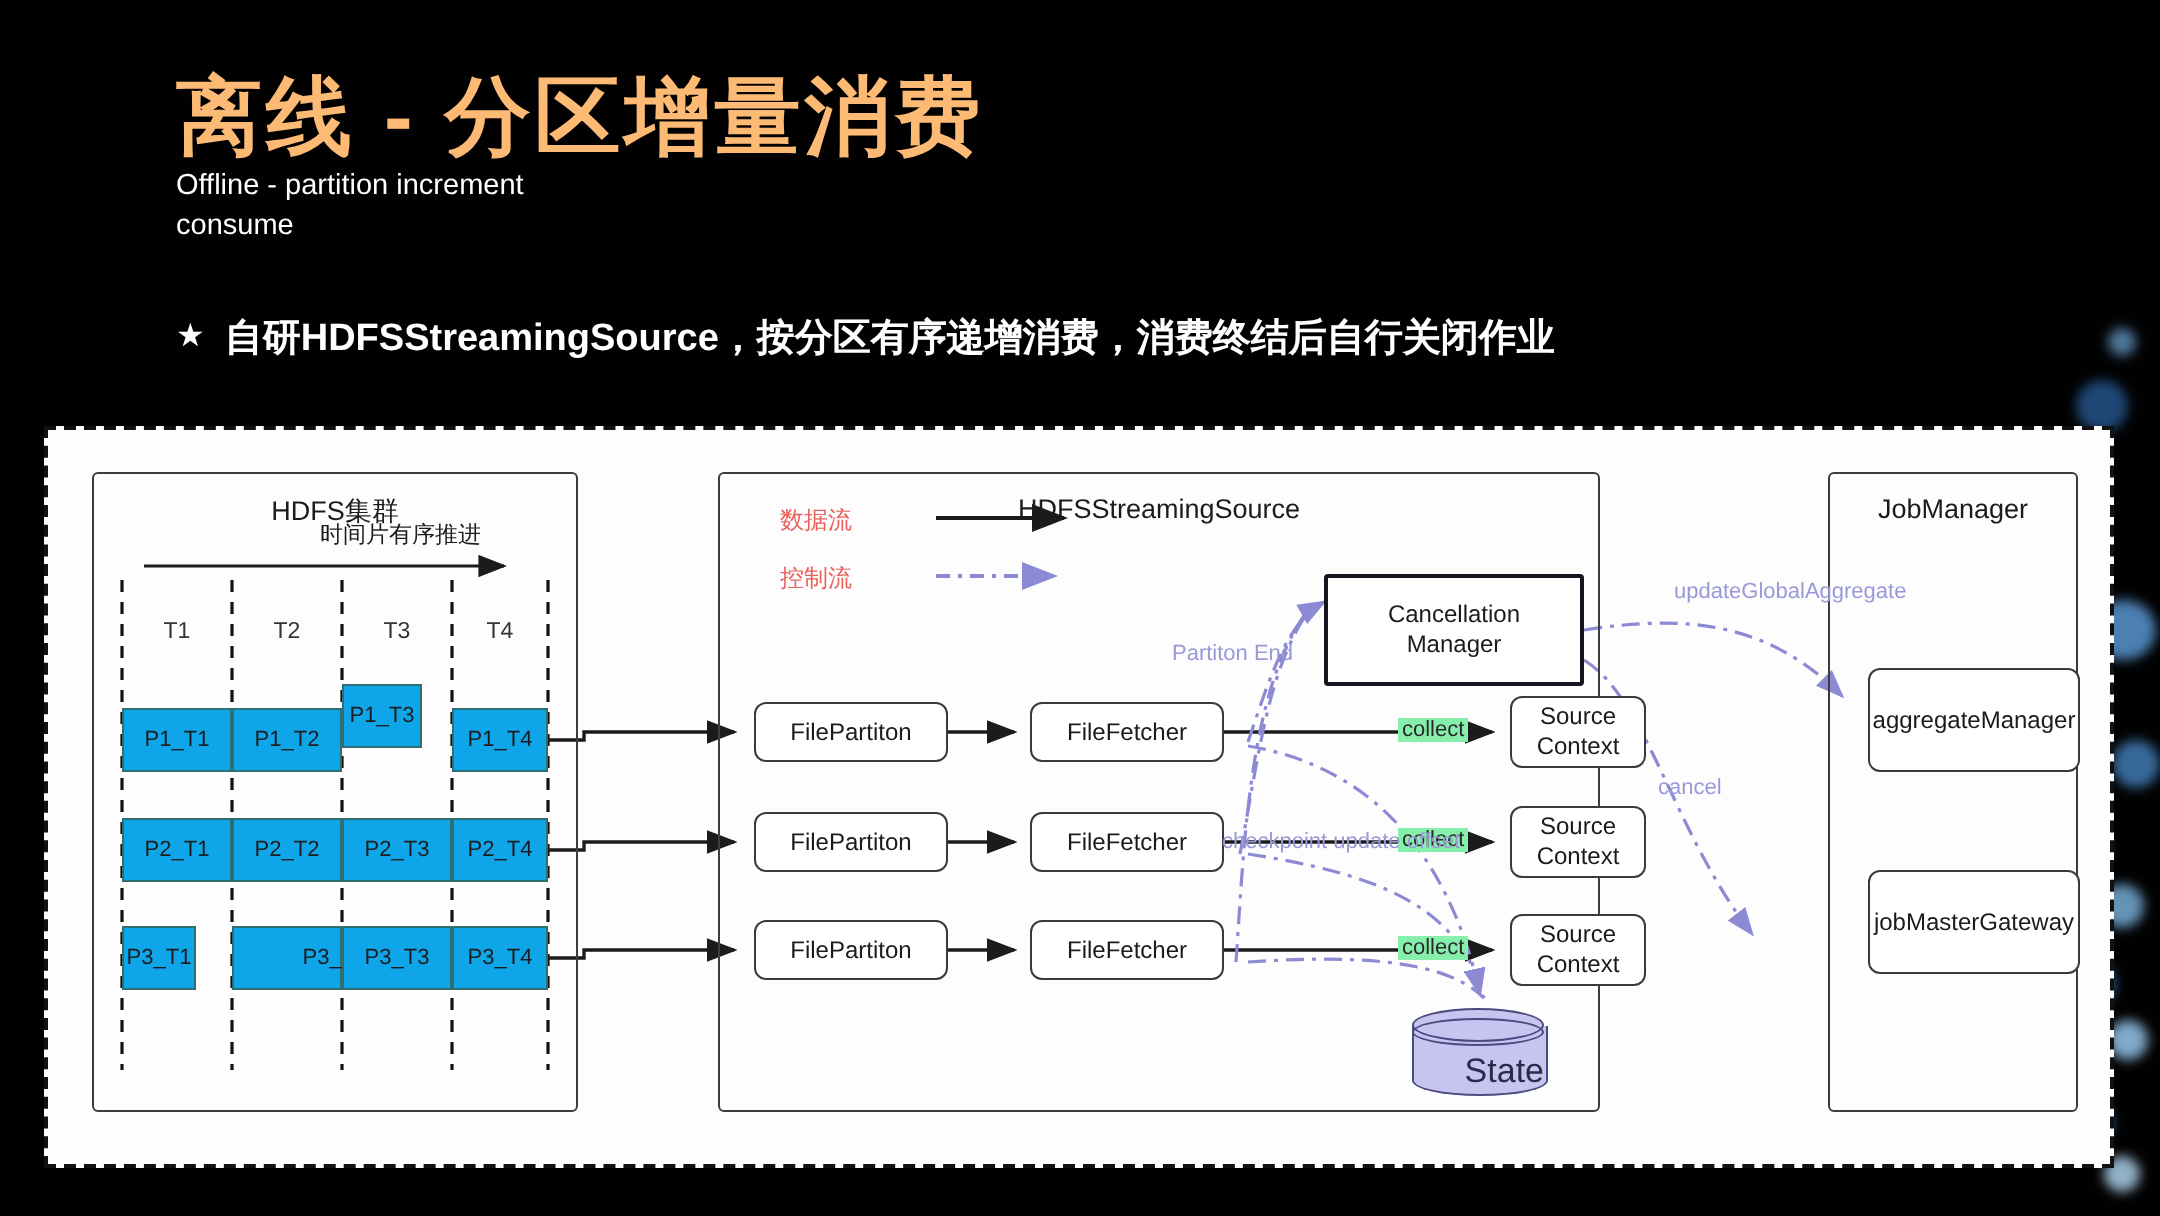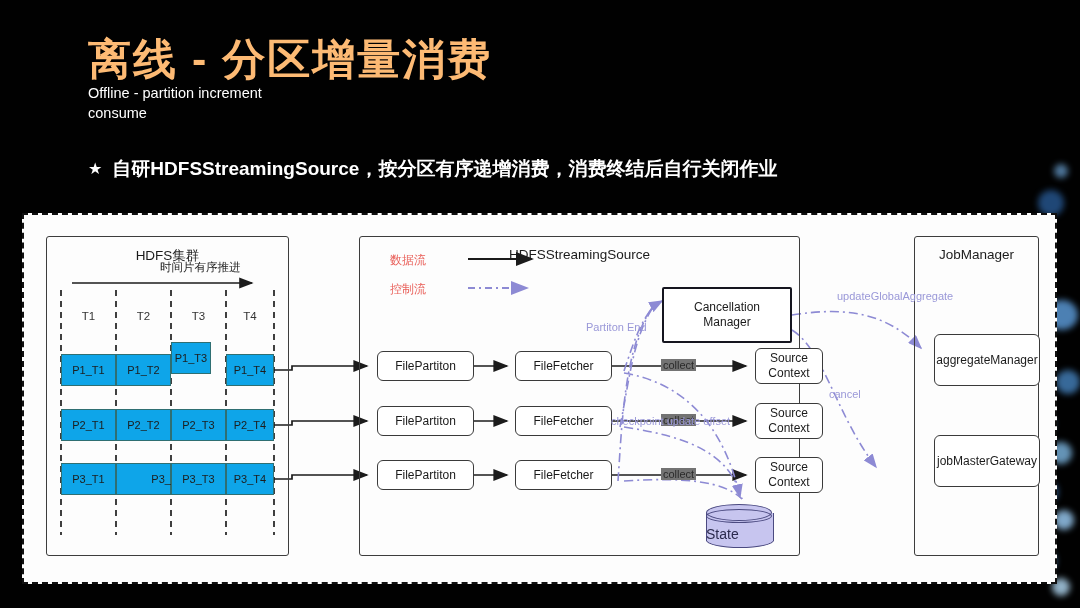--- a/index.html
+++ b/index.html
@@ -74,22 +74,22 @@
     position:absolute;font-size:11.5px;color:#1c1c1c;white-space:nowrap;margin-left:48px;
   }
 
   
   .legend-label{
     position:absolute;font-size:12px;color:#e9615b;white-space:nowrap;
   }
 
   
   .flow-label{
-    position:absolute;font-size:11px;color:#2a2a2a;background:#737373;
-    padding:0 2px;white-space:nowrap;
+    position:absolute;font-size:11px;color:#2a2a2a;background:#86efac;
+    padding:0 2px;white-space:nowrap;margin-left:38px;
   }
   .ctrl-label{
     position:absolute;font-size:11px;color:#9a98d8;white-space:nowrap;
   }
 
   
   .cyl{position:absolute;}
   .cyl .body{
     position:absolute;left:0;top:9px;width:100%;height:34px;
     background:#c7c5ef;border-left:1.5px solid #4b4a80;border-right:1.5px solid #4b4a80;
@@ -97,22 +97,22 @@
   }
   .cyl .top{
     position:absolute;left:0;top:0;width:100%;height:17px;box-sizing:border-box;
     background:#c7c5ef;border:1.5px solid #4b4a80;border-radius:50%/50%;
   }
   .cyl .lip{
     position:absolute;left:0;top:5px;width:100%;height:14px;box-sizing:border-box;
     border:1.4px solid #4b4a80;border-radius:50%/50%;background:transparent;
   }
   .cyl .lbl{
-    position:absolute;left:0;top:22px;width:100%;text-align:left;
-    font-size:14px;color:#2b2a4d;
+    position:absolute;left:0;top:22px;width:100%;text-align:right;
+    font-size:17px;color:#2b2a4d;
   }
 </style>
 </head>
 <body>
 
 <div class="crystal">
   <div class="b" style="left:18px;top:40px;width:26px;height:26px;background:#2a5f9e;opacity:.75;"></div>
   <div class="b" style="left:34px;top:14px;width:14px;height:14px;background:#6fa8dc;opacity:.7;"></div>
   <div class="b" style="left:6px;top:120px;width:20px;height:20px;background:#3f7fc4;opacity:.6;"></div>
   <div class="b" style="left:26px;top:150px;width:32px;height:30px;background:#5fa0e0;opacity:.8;"></div>
@@ -210,21 +210,21 @@
   <div class="cell" style="left:37px;top:139px;width:55px;height:32px;">P1_T1</div>
   <div class="cell" style="left:92px;top:139px;width:55px;height:32px;">P1_T2</div>
   <div class="cell" style="left:147px;top:127px;width:40px;height:32px;">P1_T3</div>
   <div class="cell" style="left:202px;top:139px;width:48px;height:32px;">P1_T4</div>
 
   <div class="cell" style="left:37px;top:194px;width:55px;height:32px;">P2_T1</div>
   <div class="cell" style="left:92px;top:194px;width:55px;height:32px;">P2_T2</div>
   <div class="cell" style="left:147px;top:194px;width:55px;height:32px;">P2_T3</div>
   <div class="cell" style="left:202px;top:194px;width:48px;height:32px;">P2_T4</div>
 
-  <div class="cell" style="left:37px;top:248px;width:55px;height:32px;">P3_T1</div>
+  <div class="cell" style="left:37px;top:248px;width:37px;height:32px;">P3_T1</div>
   <div class="cell" style="left:92px;top:248px;width:55px;height:32px;padding-left:48px;">P3_T2</div>
   <div class="cell" style="left:147px;top:248px;width:55px;height:32px;">P3_T3</div>
   <div class="cell" style="left:202px;top:248px;width:48px;height:32px;">P3_T4</div>
 
   <div class="legend-label" style="left:366px;top:37px;">数据流</div>
   <div class="legend-label" style="left:366px;top:66px;">控制流</div>
 
   <div class="node" style="left:353px;top:136px;width:97px;height:30px;">FilePartiton</div>
   <div class="node" style="left:353px;top:191px;width:97px;height:30px;">FilePartiton</div>
   <div class="node" style="left:353px;top:245px;width:97px;height:30px;">FilePartiton</div>

